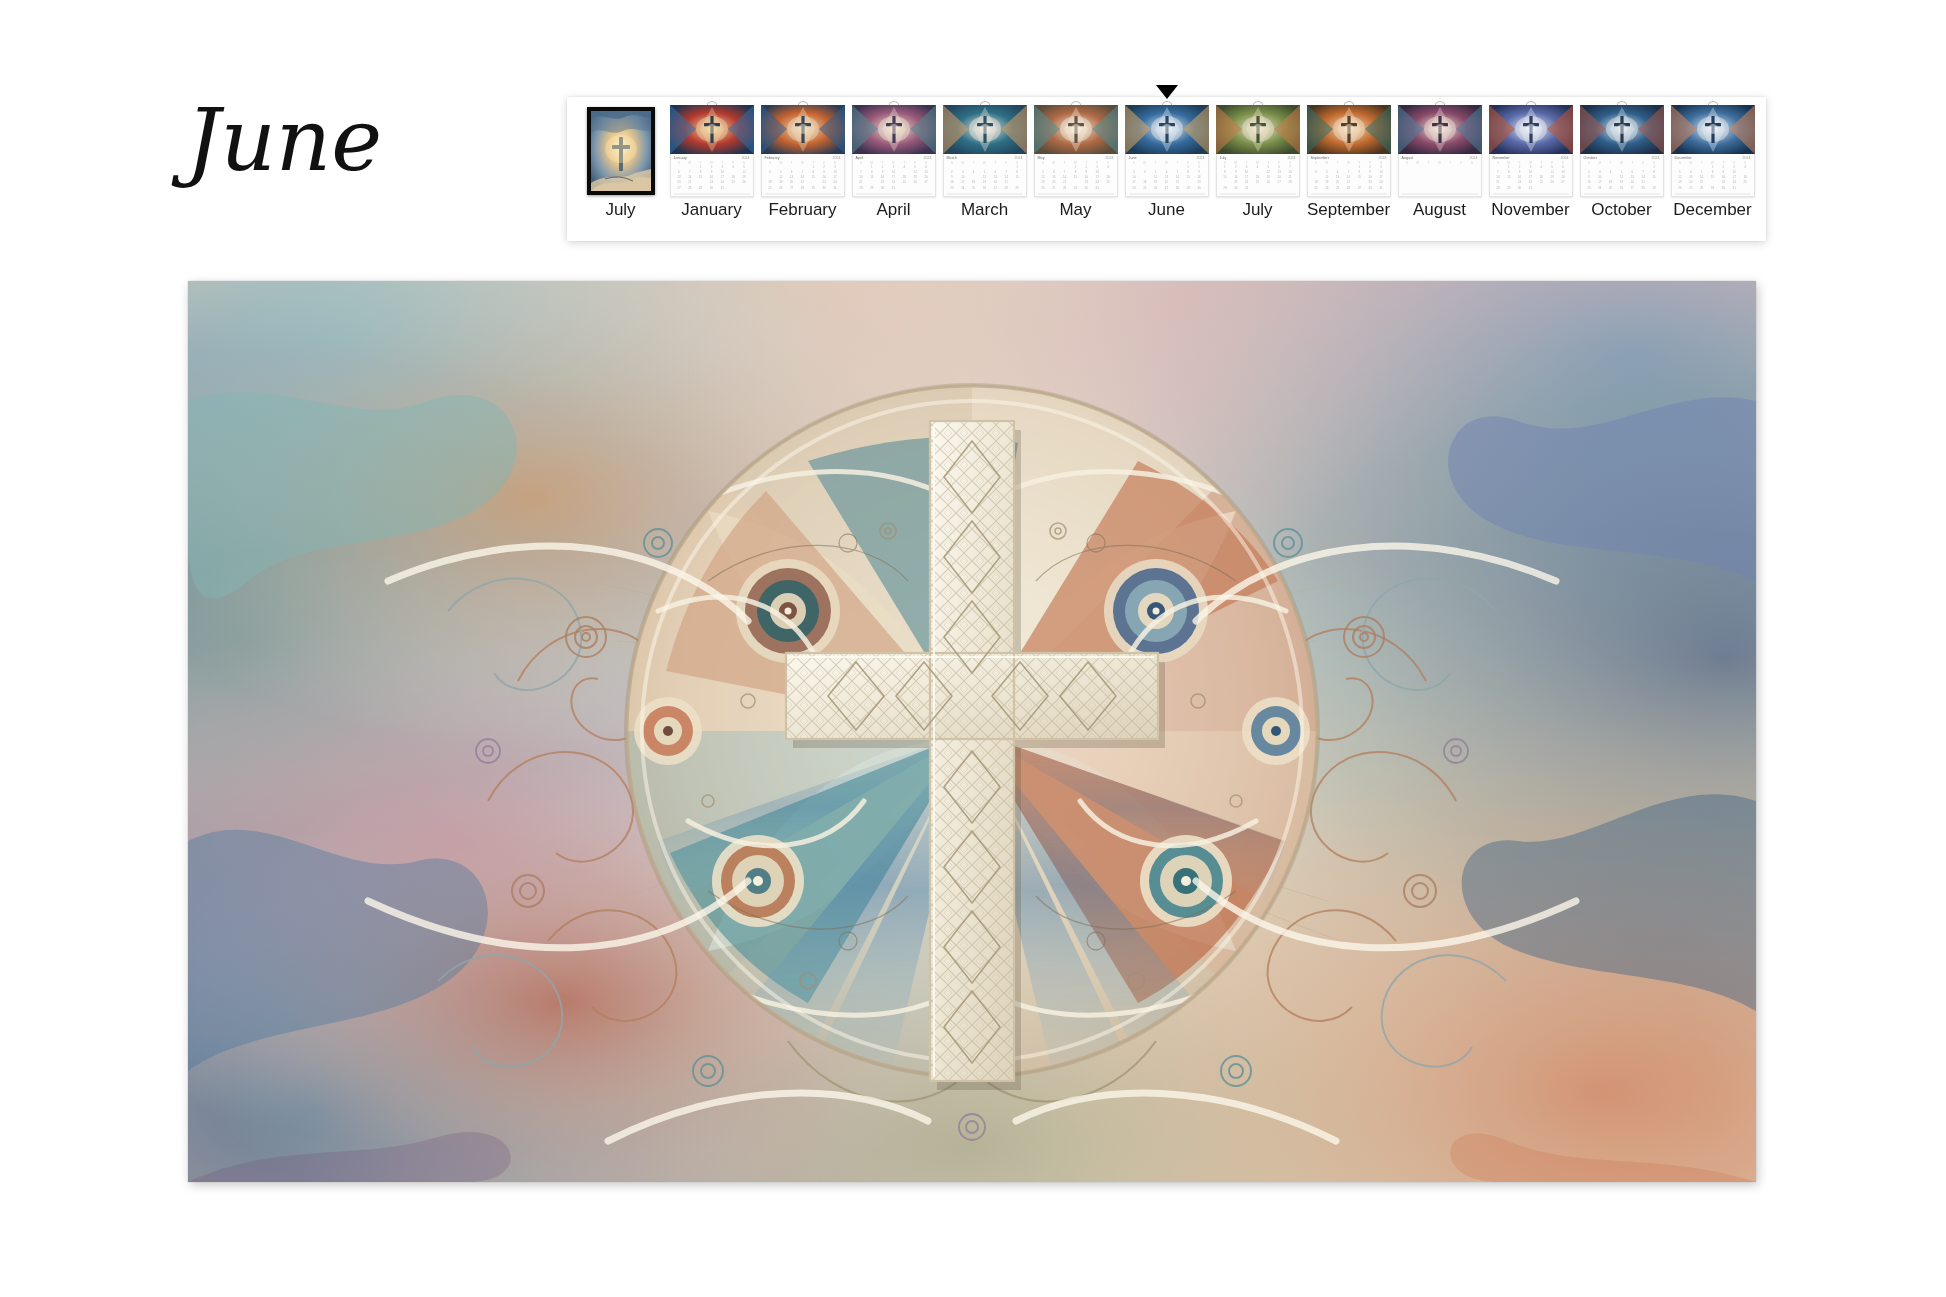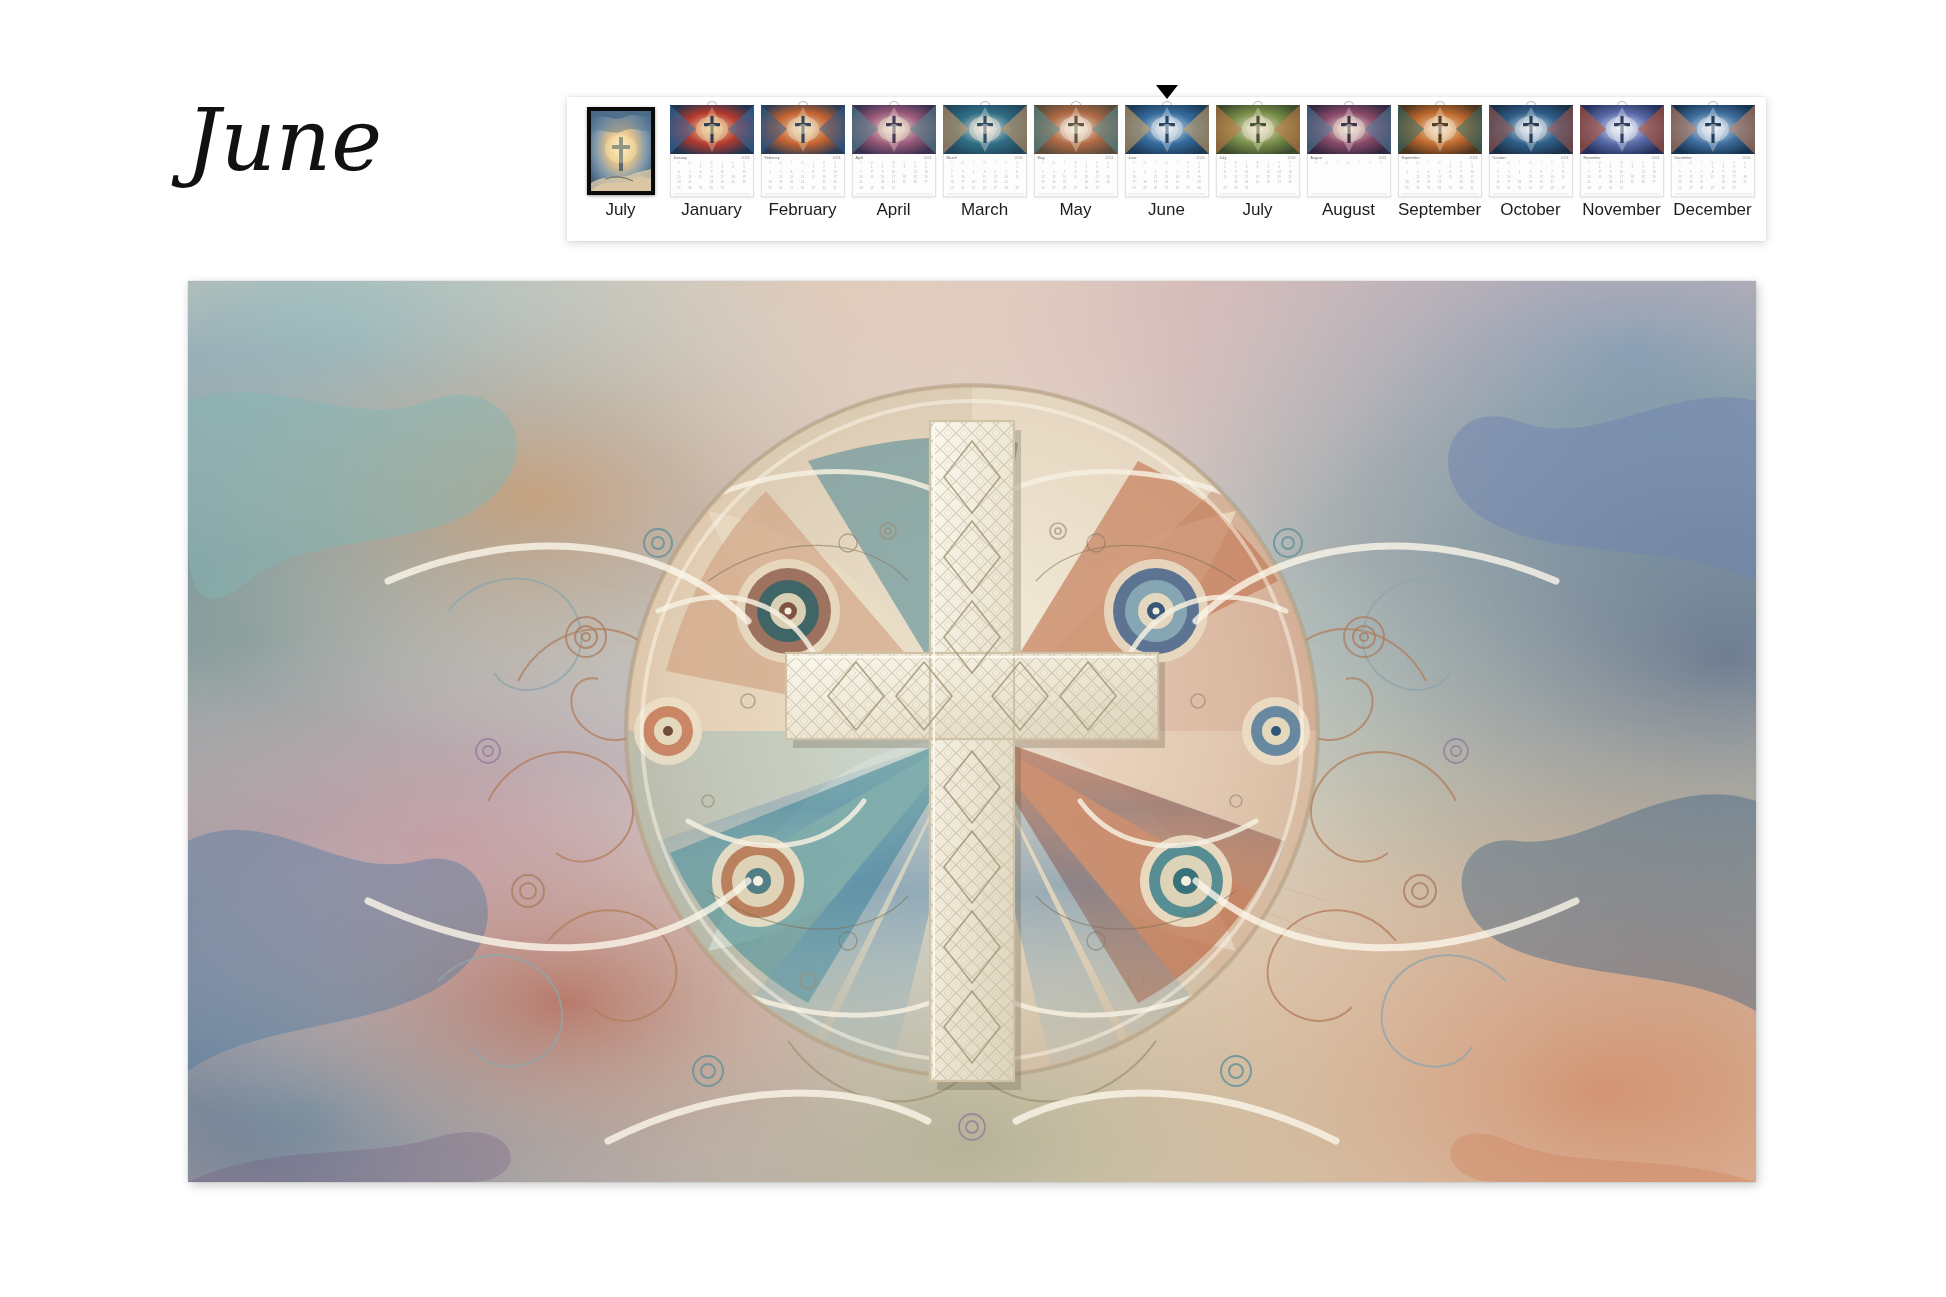--- a/index.html
+++ b/index.html
@@ -802,20 +802,112 @@
             </div>
           </div>
           <div class="thumb-caption">July</div>
         </div>
         <div class="thumb-item">
           <div class="thumb-art-wrap">
             <div class="cal-thumb">
               <div class="cal-hook"></div>
               <div class="cal-art"><svg viewBox="0 0 84 49" preserveAspectRatio="none" style="width:100%;height:100%">
                   <defs>
+                    <radialGradient id="mg9" cx="50%" cy="48%" r="60%">
+                      <stop offset="0%" stop-color="#f3e2c6"></stop>
+                      <stop offset="55%" stop-color="#c06a2e"></stop>
+                      <stop offset="100%" stop-color="#4a3420"></stop>
+                    </radialGradient>
+                  </defs>
+                  <rect width="84" height="49" fill="url(#mg9)"></rect>
+                  <path d="M0 0 L26 24 L0 49 Z" fill="#2f6f6a" opacity=".55"></path>
+                  <path d="M84 0 L58 24 L84 49 Z" fill="#2f6f6a" opacity=".55"></path>
+                  <path d="M42 2 L54 24 L42 47 L30 24 Z" fill="#f3e2c6" opacity=".35"></path>
+                  <ellipse cx="42" cy="24" rx="16" ry="13" fill="#f3e2c6" opacity=".45"></ellipse>
+                  <g fill="#4a3420" opacity=".92">
+                    <rect x="40.4" y="11" width="3.2" height="27" rx=".5"></rect>
+                    <rect x="34" y="18" width="16" height="3.2" rx=".5"></rect>
+                  </g>
+                  <circle cx="42" cy="24" r="5" fill="#f3e2c6" opacity=".5"></circle>
+                </svg></div>
+              <div class="cal-grid-box">
+                <div class="cal-hdr">
+                  <span class="m">September</span>
+                  <span class="y">2024</span>
+                </div>
+                <table class="cal-days">
+                  <tbody>
+                    <tr class="dow">
+                      <td>S</td>
+                      <td>M</td>
+                      <td>T</td>
+                      <td>W</td>
+                      <td>T</td>
+                      <td>F</td>
+                      <td>S</td>
+                    </tr>
+                    <tr>
+                      <td></td>
+                      <td></td>
+                      <td></td>
+                      <td></td>
+                      <td>1</td>
+                      <td>2</td>
+                      <td>3</td>
+                    </tr>
+                    <tr>
+                      <td>4</td>
+                      <td>5</td>
+                      <td>6</td>
+                      <td>7</td>
+                      <td>8</td>
+                      <td>9</td>
+                      <td>10</td>
+                    </tr>
+                    <tr>
+                      <td class="hl" style="color:#fff">11<span style="position:absolute;left:50%;top:50%;transform:translate(-50%,-50%);width:4.2px;height:4.2px;border-radius:50%;background:#7a4a2e;z-index:-1"></span></td>
+                      <td>12</td>
+                      <td>13</td>
+                      <td>14</td>
+                      <td>15</td>
+                      <td>16</td>
+                      <td>17</td>
+                    </tr>
+                    <tr>
+                      <td>18</td>
+                      <td>19</td>
+                      <td>20</td>
+                      <td>21</td>
+                      <td class="hl" style="color:#fff">22<span style="position:absolute;left:50%;top:50%;transform:translate(-50%,-50%);width:4.2px;height:4.2px;border-radius:50%;background:#2e4f72;z-index:-1"></span></td>
+                      <td>23</td>
+                      <td>24</td>
+                    </tr>
+                    <tr>
+                      <td>25</td>
+                      <td>26</td>
+                      <td>27</td>
+                      <td>28</td>
+                      <td>29</td>
+                      <td>30</td>
+                      <td>31</td>
+                    </tr>
+                  </tbody>
+                </table>
+                <div class="cal-foot"></div>
+              </div>
+            </div>
+          </div>
+          <div class="thumb-caption">September</div>
+        </div>
+        <div class="thumb-item">
+          <div class="thumb-art-wrap">
+            <div class="cal-thumb">
+              <div class="cal-hook"></div>
+              <div class="cal-art"><svg viewBox="0 0 84 49" preserveAspectRatio="none" style="width:100%;height:100%">
+                  <defs>
                     <radialGradient id="mg8" cx="50%" cy="48%" r="60%">
                       <stop offset="0%" stop-color="#f0e3d6"></stop>
                       <stop offset="55%" stop-color="#8a4a6a"></stop>
                       <stop offset="100%" stop-color="#33283f"></stop>
                     </radialGradient>
                   </defs>
                   <rect width="84" height="49" fill="url(#mg8)"></rect>
                   <path d="M0 0 L26 24 L0 49 Z" fill="#4a7f9a" opacity=".55"></path>
                   <path d="M84 0 L58 24 L84 49 Z" fill="#4a7f9a" opacity=".55"></path>
                   <path d="M42 2 L54 24 L42 47 L30 24 Z" fill="#f0e3d6" opacity=".35"></path>
@@ -894,105 +986,105 @@
             </div>
           </div>
           <div class="thumb-caption">August</div>
         </div>
         <div class="thumb-item">
           <div class="thumb-art-wrap">
             <div class="cal-thumb">
               <div class="cal-hook"></div>
               <div class="cal-art"><svg viewBox="0 0 84 49" preserveAspectRatio="none" style="width:100%;height:100%">
                   <defs>
-                    <radialGradient id="mg9" cx="50%" cy="48%" r="60%">
-                      <stop offset="0%" stop-color="#f3e2c6"></stop>
-                      <stop offset="55%" stop-color="#c06a2e"></stop>
-                      <stop offset="100%" stop-color="#4a3420"></stop>
+                    <radialGradient id="mg11" cx="50%" cy="48%" r="60%">
+                      <stop offset="0%" stop-color="#eef2f7"></stop>
+                      <stop offset="55%" stop-color="#5a6aa8"></stop>
+                      <stop offset="100%" stop-color="#24305a"></stop>
                     </radialGradient>
                   </defs>
-                  <rect width="84" height="49" fill="url(#mg9)"></rect>
-                  <path d="M0 0 L26 24 L0 49 Z" fill="#2f6f6a" opacity=".55"></path>
-                  <path d="M84 0 L58 24 L84 49 Z" fill="#2f6f6a" opacity=".55"></path>
-                  <path d="M42 2 L54 24 L42 47 L30 24 Z" fill="#f3e2c6" opacity=".35"></path>
-                  <ellipse cx="42" cy="24" rx="16" ry="13" fill="#f3e2c6" opacity=".45"></ellipse>
-                  <g fill="#4a3420" opacity=".92">
+                  <rect width="84" height="49" fill="url(#mg11)"></rect>
+                  <path d="M0 0 L26 24 L0 49 Z" fill="#c0562e" opacity=".55"></path>
+                  <path d="M84 0 L58 24 L84 49 Z" fill="#c0562e" opacity=".55"></path>
+                  <path d="M42 2 L54 24 L42 47 L30 24 Z" fill="#eef2f7" opacity=".35"></path>
+                  <ellipse cx="42" cy="24" rx="16" ry="13" fill="#eef2f7" opacity=".45"></ellipse>
+                  <g fill="#24305a" opacity=".92">
                     <rect x="40.4" y="11" width="3.2" height="27" rx=".5"></rect>
                     <rect x="34" y="18" width="16" height="3.2" rx=".5"></rect>
                   </g>
-                  <circle cx="42" cy="24" r="5" fill="#f3e2c6" opacity=".5"></circle>
+                  <circle cx="42" cy="24" r="5" fill="#eef2f7" opacity=".5"></circle>
                 </svg></div>
               <div class="cal-grid-box">
                 <div class="cal-hdr">
-                  <span class="m">September</span>
+                  <span class="m">November</span>
                   <span class="y">2024</span>
                 </div>
                 <table class="cal-days">
                   <tbody>
                     <tr class="dow">
                       <td>S</td>
                       <td>M</td>
                       <td>T</td>
                       <td>W</td>
                       <td>T</td>
                       <td>F</td>
                       <td>S</td>
                     </tr>
                     <tr>
                       <td></td>
-                      <td></td>
-                      <td></td>
-                      <td></td>
                       <td>1</td>
                       <td>2</td>
                       <td>3</td>
-                    </tr>
-                    <tr>
                       <td>4</td>
                       <td>5</td>
                       <td>6</td>
+                    </tr>
+                    <tr>
                       <td>7</td>
                       <td>8</td>
                       <td>9</td>
                       <td>10</td>
-                    </tr>
-                    <tr>
-                      <td class="hl" style="color:#fff">11<span style="position:absolute;left:50%;top:50%;transform:translate(-50%,-50%);width:4.2px;height:4.2px;border-radius:50%;background:#7a4a2e;z-index:-1"></span></td>
+                      <td class="hl" style="color:#fff">11<span style="position:absolute;left:50%;top:50%;transform:translate(-50%,-50%);width:4.2px;height:4.2px;border-radius:50%;background:#8a3a4a;z-index:-1"></span></td>
                       <td>12</td>
                       <td>13</td>
+                    </tr>
+                    <tr>
                       <td>14</td>
                       <td>15</td>
                       <td>16</td>
                       <td>17</td>
-                    </tr>
-                    <tr>
                       <td>18</td>
                       <td>19</td>
                       <td>20</td>
+                    </tr>
+                    <tr>
                       <td>21</td>
-                      <td class="hl" style="color:#fff">22<span style="position:absolute;left:50%;top:50%;transform:translate(-50%,-50%);width:4.2px;height:4.2px;border-radius:50%;background:#2e4f72;z-index:-1"></span></td>
+                      <td class="hl" style="color:#fff">22<span style="position:absolute;left:50%;top:50%;transform:translate(-50%,-50%);width:4.2px;height:4.2px;border-radius:50%;background:#3f6b4f;z-index:-1"></span></td>
                       <td>23</td>
                       <td>24</td>
-                    </tr>
-                    <tr>
                       <td>25</td>
                       <td>26</td>
                       <td>27</td>
+                    </tr>
+                    <tr>
                       <td>28</td>
                       <td>29</td>
                       <td>30</td>
                       <td>31</td>
+                      <td></td>
+                      <td></td>
+                      <td></td>
                     </tr>
                   </tbody>
                 </table>
                 <div class="cal-foot"></div>
               </div>
             </div>
           </div>
-          <div class="thumb-caption">September</div>
+          <div class="thumb-caption">November</div>
         </div>
         <div class="thumb-item">
           <div class="thumb-art-wrap">
             <div class="cal-thumb">
               <div class="cal-hook"></div>
               <div class="cal-art"><svg viewBox="0 0 84 49" preserveAspectRatio="none" style="width:100%;height:100%">
                   <defs>
                     <radialGradient id="mg10" cx="50%" cy="48%" r="60%">
                       <stop offset="0%" stop-color="#e6eaef"></stop>
                       <stop offset="55%" stop-color="#2f5f8a"></stop>
@@ -1071,112 +1163,20 @@
                       <td>28</td>
                       <td>29</td>
                     </tr>
                   </tbody>
                 </table>
                 <div class="cal-foot"></div>
               </div>
             </div>
           </div>
           <div class="thumb-caption">October</div>
-        </div>
-        <div class="thumb-item">
-          <div class="thumb-art-wrap">
-            <div class="cal-thumb">
-              <div class="cal-hook"></div>
-              <div class="cal-art"><svg viewBox="0 0 84 49" preserveAspectRatio="none" style="width:100%;height:100%">
-                  <defs>
-                    <radialGradient id="mg11" cx="50%" cy="48%" r="60%">
-                      <stop offset="0%" stop-color="#eef2f7"></stop>
-                      <stop offset="55%" stop-color="#5a6aa8"></stop>
-                      <stop offset="100%" stop-color="#24305a"></stop>
-                    </radialGradient>
-                  </defs>
-                  <rect width="84" height="49" fill="url(#mg11)"></rect>
-                  <path d="M0 0 L26 24 L0 49 Z" fill="#c0562e" opacity=".55"></path>
-                  <path d="M84 0 L58 24 L84 49 Z" fill="#c0562e" opacity=".55"></path>
-                  <path d="M42 2 L54 24 L42 47 L30 24 Z" fill="#eef2f7" opacity=".35"></path>
-                  <ellipse cx="42" cy="24" rx="16" ry="13" fill="#eef2f7" opacity=".45"></ellipse>
-                  <g fill="#24305a" opacity=".92">
-                    <rect x="40.4" y="11" width="3.2" height="27" rx=".5"></rect>
-                    <rect x="34" y="18" width="16" height="3.2" rx=".5"></rect>
-                  </g>
-                  <circle cx="42" cy="24" r="5" fill="#eef2f7" opacity=".5"></circle>
-                </svg></div>
-              <div class="cal-grid-box">
-                <div class="cal-hdr">
-                  <span class="m">November</span>
-                  <span class="y">2024</span>
-                </div>
-                <table class="cal-days">
-                  <tbody>
-                    <tr class="dow">
-                      <td>S</td>
-                      <td>M</td>
-                      <td>T</td>
-                      <td>W</td>
-                      <td>T</td>
-                      <td>F</td>
-                      <td>S</td>
-                    </tr>
-                    <tr>
-                      <td></td>
-                      <td>1</td>
-                      <td>2</td>
-                      <td>3</td>
-                      <td>4</td>
-                      <td>5</td>
-                      <td>6</td>
-                    </tr>
-                    <tr>
-                      <td>7</td>
-                      <td>8</td>
-                      <td>9</td>
-                      <td>10</td>
-                      <td class="hl" style="color:#fff">11<span style="position:absolute;left:50%;top:50%;transform:translate(-50%,-50%);width:4.2px;height:4.2px;border-radius:50%;background:#8a3a4a;z-index:-1"></span></td>
-                      <td>12</td>
-                      <td>13</td>
-                    </tr>
-                    <tr>
-                      <td>14</td>
-                      <td>15</td>
-                      <td>16</td>
-                      <td>17</td>
-                      <td>18</td>
-                      <td>19</td>
-                      <td>20</td>
-                    </tr>
-                    <tr>
-                      <td>21</td>
-                      <td class="hl" style="color:#fff">22<span style="position:absolute;left:50%;top:50%;transform:translate(-50%,-50%);width:4.2px;height:4.2px;border-radius:50%;background:#3f6b4f;z-index:-1"></span></td>
-                      <td>23</td>
-                      <td>24</td>
-                      <td>25</td>
-                      <td>26</td>
-                      <td>27</td>
-                    </tr>
-                    <tr>
-                      <td>28</td>
-                      <td>29</td>
-                      <td>30</td>
-                      <td>31</td>
-                      <td></td>
-                      <td></td>
-                      <td></td>
-                    </tr>
-                  </tbody>
-                </table>
-                <div class="cal-foot"></div>
-              </div>
-            </div>
-          </div>
-          <div class="thumb-caption">November</div>
         </div>
         <div class="thumb-item">
           <div class="thumb-art-wrap">
             <div class="cal-thumb">
               <div class="cal-hook"></div>
               <div class="cal-art"><svg viewBox="0 0 84 49" preserveAspectRatio="none" style="width:100%;height:100%">
                   <defs>
                     <radialGradient id="mg12" cx="50%" cy="48%" r="60%">
                       <stop offset="0%" stop-color="#eaf0f5"></stop>
                       <stop offset="55%" stop-color="#3f6f9e"></stop>

